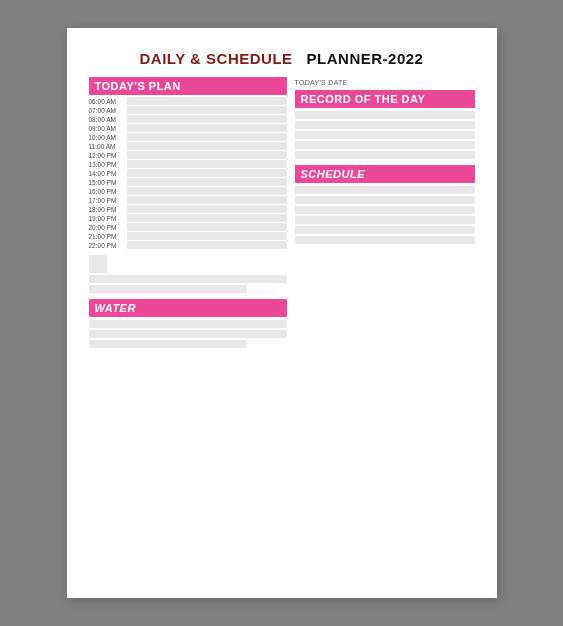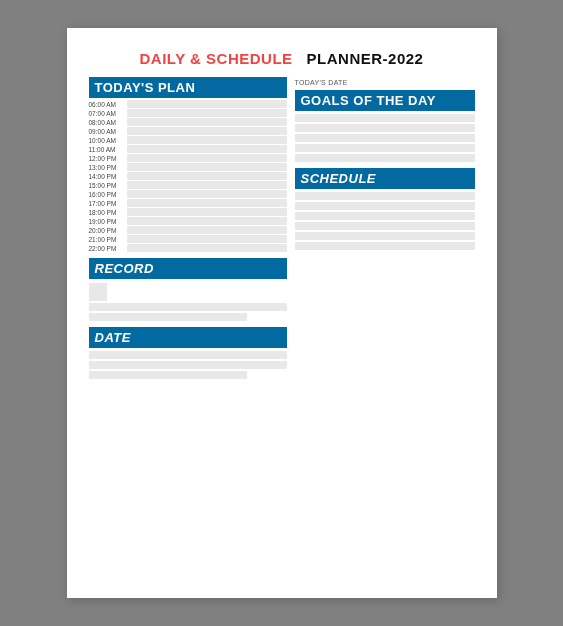--- a/index.html
+++ b/index.html
@@ -25,37 +25,37 @@
       font-weight: 400;
       letter-spacing: 0.5px;
       margin-bottom: 10px;
       color: #222;
     }
     .page-title .bold {
       font-weight: 900;
       color: #111;
     }
     .page-title .blue {
-      color: #ef4444;
+      color: #7f1d1d;
       font-weight: 700;
     }
     .two-col {
       display: flex;
       gap: 8px;
     }
     .left-col {
       flex: 1.1;
     }
     .right-col {
       flex: 1;
     }
     .section-header {
-      background: #0369a1;
+      background: #ec4899;
       color: #fff;
-      font-size: 13px;
+      font-size: 11px;
       font-weight: 700;
       letter-spacing: 0.5px;
       padding: 3px 6px;
       margin-bottom: 2px;
     }
     .date-label {
       font-size: 7px;
       color: #555;
       letter-spacing: 0.3px;
       margin-bottom: 2px;
@@ -199,42 +199,41 @@
             <span class="time-label">21:00 PM</span>
             <div class="time-line"></div>
           </div>
           <div class="time-row">
             <span class="time-label">22:00 PM</span>
             <div class="time-line"></div>
           </div>
         </div>
 
       <div class="section-gap">
-        <div class="section-header">RECORD</div>
         <div class="record-area">
           <div class="record-box"></div>
           <div class="line-block"></div>
           <div class="line-block short"></div>
         </div>
       </div>
 
       <div class="section-gap">
-        <div class="section-header">DATE</div>
+        <div class="section-header">WATER</div>
         <div style="margin-top:3px;">
           <div class="line-block"></div>
           <div class="line-block"></div>
           <div class="line-block short"></div>
         </div>
       </div>
     </div>
 
     <div class="right-col">
       <div class="date-label">TODAY'S DATE</div>
 
-      <div class="section-header">GOALS OF THE DAY</div>
+      <div class="section-header">RECORD OF THE DAY</div>
       <div style="margin-top:3px;">
         <div class="right-line"></div>
         <div class="right-line"></div>
         <div class="right-line"></div>
         <div class="right-line"></div>
         <div class="right-line"></div>
       </div>
 
       <div class="section-gap">
         <div class="section-header">SCHEDULE</div>

